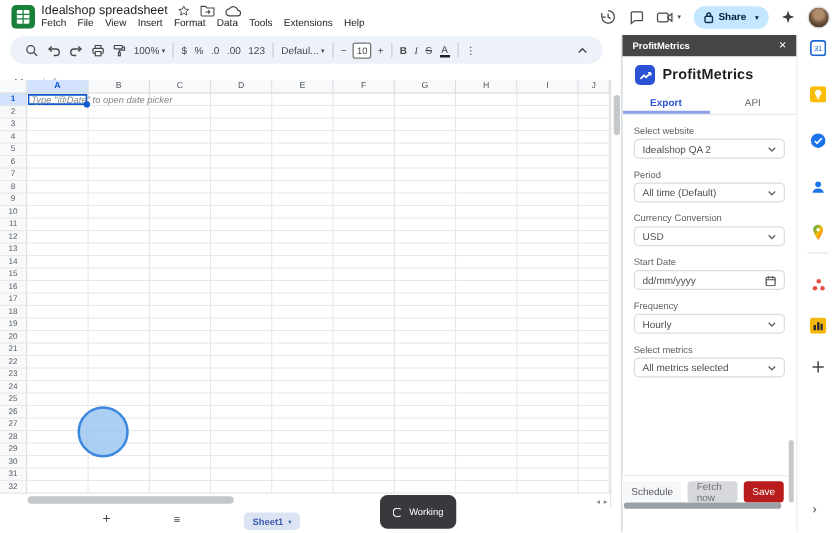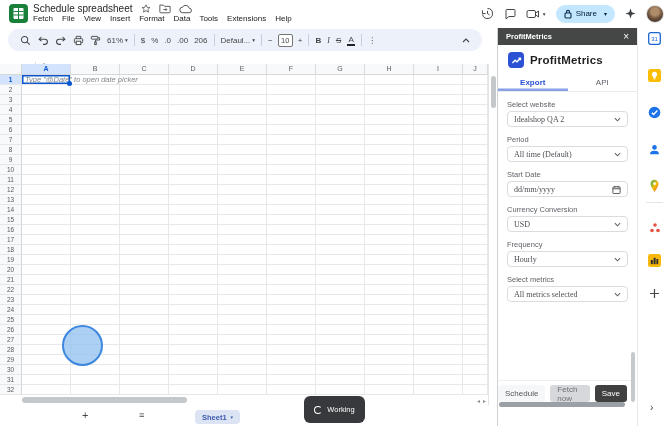--- a/index.html
+++ b/index.html
@@ -9,21 +9,21 @@
 
   
   .titlebar { position:absolute; left:0; top:0; width:670px; height:28px; background:#fff; }
   .sheets-logo { position:absolute; left:9px; top:4px; width:19px; height:19px; }
   .title-row { position:absolute; left:33px; top:2px; height:13px; display:flex; align-items:center; gap:8px; }
   .doc-title { font-size:10px; color:#1f1f1f; white-space:nowrap; }
   .menubar { position:absolute; left:33px; top:14px; display:flex; gap:9px; font-size:8px; color:#202124; }
   .menubar span { cursor:default; }
   .titlebar-right { position:absolute; right:6px; top:3px; height:21px; display:flex; align-items:center; gap:10px; }
   .share-pill { height:18px; background:#c2e7ff; border-radius:9px; display:flex; align-items:center; gap:4px; padding:0 8px; }
-  .share-pill .lbl { font-size:8px; color:#001d35; font-weight:normal; }
+  .share-pill .lbl { font-size:8px; color:#001d35; font-weight:bold; }
   .share-pill .caret { font-size:6px; color:#001d35; margin-left:3px; }
   .avatar { width:18px; height:18px; border-radius:50%; background:radial-gradient(circle at 50% 35%, #b08d6a 0 28%, #6b4f3a 55%, #2f2a28 100%); border:1px solid #e0e0e0; }
 
   
   .toolbar { position:absolute; left:8px; top:29px; width:474px; height:22px; background:#edf2fa; border-radius:11px; display:flex; align-items:center; padding:0 9px; color:#444746; font-size:8px; }
   .tb { display:flex; align-items:center; justify-content:center; padding:0 3px; height:16px; border-radius:3px; white-space:nowrap; }
   .tb-div { width:1px; height:12px; background:#c6cdd8; margin:0 3px; flex:none; }
   .tb .caret { font-size:5.5px; margin-left:2px; color:#444746; }
   .fontsize-box { width:15px; height:13px; border:1px solid #747775; border-radius:2px; background:#fff; display:flex; align-items:center; justify-content:center; font-size:7.5px; margin:0 2px; }
   .tb.bold { font-weight:bold; }
@@ -81,27 +81,27 @@
   .brand-row { margin:7px 10px 0; display:flex; align-items:center; gap:6px; }
   .brand-logo { width:16px; height:16px; border-radius:4px; background:#2b52d4; display:flex; align-items:center; justify-content:center; flex:none; }
   .brand-name { font-size:11.5px; font-weight:bold; color:#1f1f1f; letter-spacing:.2px; }
   .sb-tabs { margin-top:6px; height:18px; display:flex; border-bottom:1px solid #e8eaed; }
   .sb-tab { width:50%; display:flex; align-items:center; justify-content:center; font-size:8px; color:#5f6368; }
   .sb-tab.active { color:#2b52d4; font-weight:bold; box-shadow:inset 0 -2.5px 0 rgba(43,82,212,.55); }
   .sb-fields { padding:8px 9px 0; }
   .field { margin-bottom:8px; }
   .field .flabel { font-size:7.5px; color:#5f6368; margin-bottom:2px; }
   .fcontrol { height:16px; border:1px solid #dadce0; border-radius:4px; background:#fff; display:flex; align-items:center; padding:0 6px; font-size:8px; color:#4a4e53; }
-  .fcontrol .fval { white-space:nowrap;font-family:Liberation Serif, serif; }
+  .fcontrol .fval { white-space:nowrap; }
   .fcontrol .ficon { margin-left:auto; display:flex; align-items:center; }
   .sb-actions { position:absolute; left:0; top:352px; width:133px; height:26px; border-top:1px solid #eceef0; display:flex; align-items:center; justify-content:flex-end; gap:5px; padding-right:4px; background:#fff; }
   .btn { height:17px; border-radius:3px; display:flex; align-items:center; padding:0 7px; font-size:8px; }
   .btn.schedule { background:#f6f7f8; color:#54575b; }
   .btn.fetch { background:#d6d8db; color:#6e7175; }
-  .btn.save { background:#404040; color:#fff; }
+  .btn.save { background:#b91c1c; color:#fff; }
   .sb-hscroll { position:absolute; left:1px; top:374px; width:126px; height:5px; background:#9aa0a6; border-radius:2.5px; }
   .sb-vscroll { position:absolute; right:2px; top:324px; width:4px; height:50px; background:#c6c9cc; border-radius:2px; }
 
   
   .work-strip { position:absolute; left:637px; top:28px; width:33px; height:398px; background:#fff; border-left:1px solid #e8eaec; }
   .strip-icon { position:absolute; left:0; width:33px; display:flex; justify-content:center; }
   .strip-divider { position:absolute; left:8px; width:17px; height:1px; background:#e3e5e8; }
   .strip-collapse { position:absolute; left:12px; top:374px; font-size:10px; color:#444746; }
 
   svg { display:block; }
@@ -117,21 +117,21 @@
           <rect width="19" height="19" rx="4" fill="#188038"></rect>
           <rect x="4.5" y="4" width="10" height="11" rx="1" fill="#fff"></rect>
           <g stroke="#188038" stroke-width="1">
             <line x1="4.5" y1="7.5" x2="14.5" y2="7.5"></line>
             <line x1="4.5" y1="11" x2="14.5" y2="11"></line>
             <line x1="9.5" y1="4" x2="9.5" y2="15"></line>
           </g>
         </svg>
     </div>
     <div class="title-row">
-      <span class="doc-title">Schedule spreadsheet</span>
+      <span class="doc-title">Idealshop spreadsheet</span>
       <span>
           <svg width="10" height="10" viewBox="0 0 12 12">
             <path d="M6 1l1.4 3 3.3.3-2.5 2.2.8 3.2L6 8l-3 1.7.8-3.2L1.3 4.3l3.3-.3z" fill="none" stroke="#444746" stroke-width="0.9"></path>
           </svg>
         </span>
       <span>
           <svg width="12" height="11" viewBox="0 0 14 12">
             <path d="M1 2h4l1.5 1.5H13V10a1 1 0 0 1-1 1H2a1 1 0 0 1-1-1z" fill="none" stroke="#444746"></path>
             <path d="M5 7.2h4M7.6 5.6L9.2 7.2 7.6 8.8" stroke="#444746" fill="none"></path>
           </svg>
@@ -221,29 +221,29 @@
         </svg>
       </span>
     <span class="tb">
         <svg width="11" height="11" viewBox="0 0 12 12">
           <rect x="1.5" y="1.5" width="7" height="3" rx="0.5" fill="none" stroke="#444746"></rect>
           <path d="M8.5 3h2v2.5H6v2" fill="none" stroke="#444746"></path>
           <rect x="5.2" y="7.5" width="1.6" height="3" fill="none" stroke="#444746"></rect>
         </svg>
       </span>
     <span class="tb">
-        <span>61%</span>
+        <span>100%</span>
         <span class="caret">▾</span>
       </span>
     <span class="tb-div"></span>
     <span class="tb">$</span>
     <span class="tb">%</span>
     <span class="tb">.0</span>
     <span class="tb">.00</span>
-    <span class="tb">206</span>
+    <span class="tb">123</span>
     <span class="tb-div"></span>
     <span class="tb">
         <span>Defaul...</span>
         <span class="caret">▾</span>
       </span>
     <span class="tb-div"></span>
     <span class="tb">−</span>
     <span class="fontsize-box">10</span>
     <span class="tb">+</span>
     <span class="tb-div"></span>
@@ -760,38 +760,38 @@
         <div class="fcontrol">
           <span class="fval">All time (Default)</span>
           <span class="ficon">
               <svg width="7" height="5" viewBox="0 0 8 5">
                 <path d="M1 1l3 3 3-3" fill="none" stroke="#5f6368" stroke-width="1.2"></path>
               </svg>
             </span>
         </div>
       </div>
       <div class="field">
+        <div class="flabel">Currency Conversion</div>
+        <div class="fcontrol">
+          <span class="fval">USD</span>
+          <span class="ficon">
+              <svg width="7" height="5" viewBox="0 0 8 5">
+                <path d="M1 1l3 3 3-3" fill="none" stroke="#5f6368" stroke-width="1.2"></path>
+              </svg>
+            </span>
+        </div>
+      </div>
+      <div class="field">
         <div class="flabel">Start Date</div>
         <div class="fcontrol">
           <span class="fval">dd/mm/yyyy</span>
           <span class="ficon">
               <svg width="9" height="9" viewBox="0 0 10 10">
                 <rect x="1" y="2" width="8" height="7.5" rx="1" fill="none" stroke="#444746"></rect>
                 <path d="M1 4.2h8M3.2 1v2M6.8 1v2" stroke="#444746" fill="none"></path>
-              </svg>
-            </span>
-        </div>
-      </div>
-      <div class="field">
-        <div class="flabel">Currency Conversion</div>
-        <div class="fcontrol">
-          <span class="fval">USD</span>
-          <span class="ficon">
-              <svg width="7" height="5" viewBox="0 0 8 5">
-                <path d="M1 1l3 3 3-3" fill="none" stroke="#5f6368" stroke-width="1.2"></path>
               </svg>
             </span>
         </div>
       </div>
       <div class="field">
         <div class="flabel">Frequency</div>
         <div class="fcontrol">
           <span class="fval">Hourly</span>
           <span class="ficon">
               <svg width="7" height="5" viewBox="0 0 8 5">

